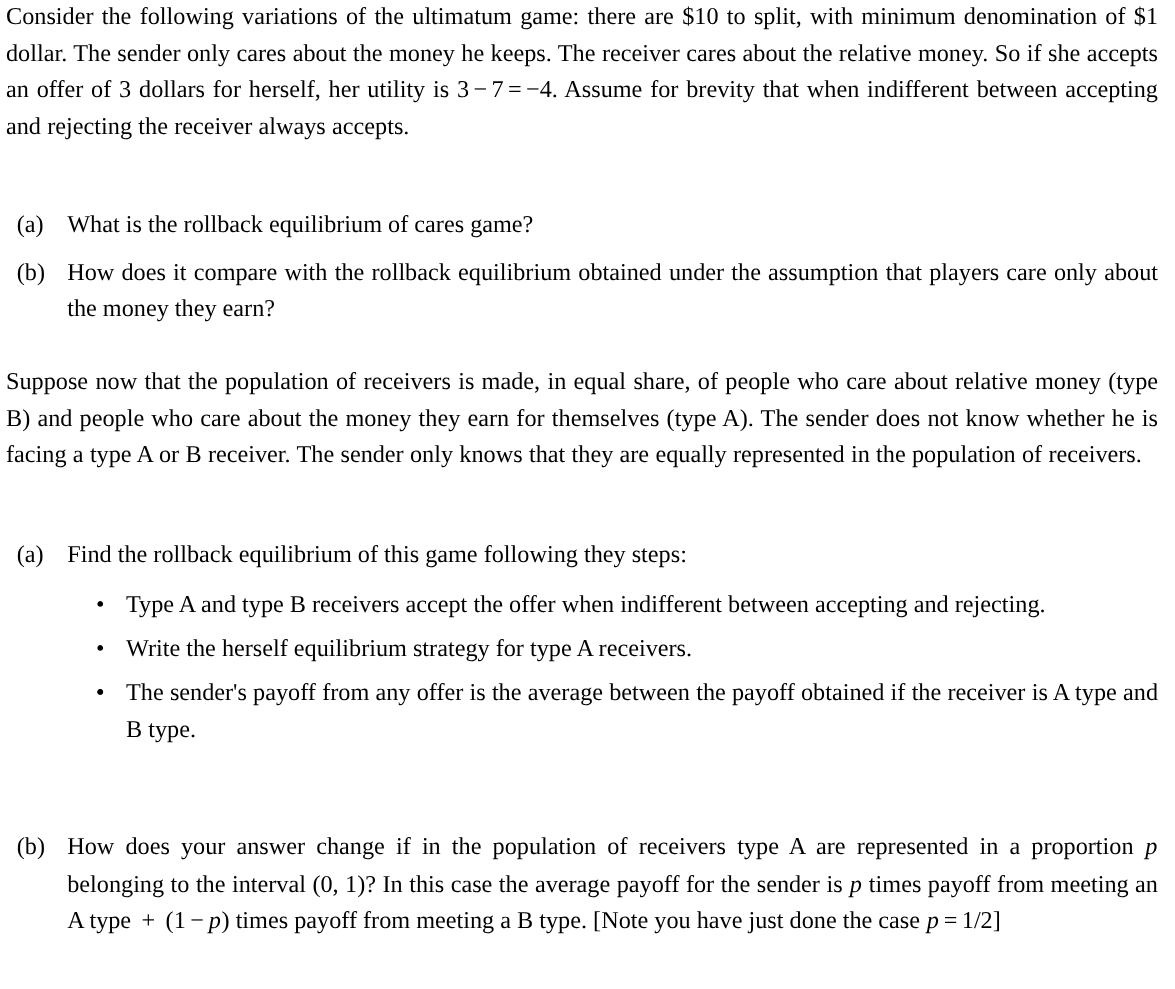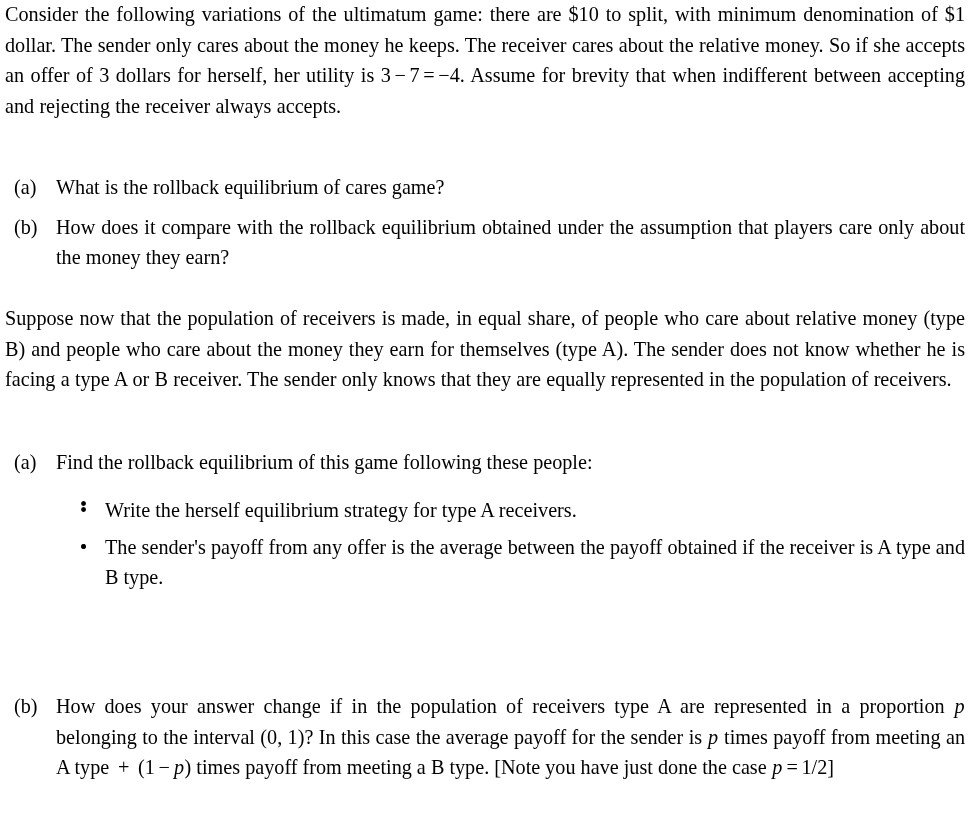--- a/index.html
+++ b/index.html
@@ -125,28 +125,29 @@
 
   </div>
 
   <div class="para" style="top:276px;margin-top:27px;">
     <span>Suppose now that the population of receivers is made, in equal share, of people who care about relative money (type B) and people who care about the money they earn for themselves (type A). The sender does not know whether he is facing a type A or B receiver. The sender only knows that they are equally represented in the population of receivers.</span>
   </div>
 
   <div class="enum-list" style="top:447px;">
     <div class="enum-item">
       <span class="enum-label">(a)</span>
-      <span>Find the rollback equilibrium of this game following these people:</span>
+      <span>Find the rollback equilibrium of this game following they steps:</span>
     </div>
   </div>
 
   <div class="bullet-list" style="top:489px;">
 
     <div class="bullet-item">
       <span class="bullet-dot">•</span>
+      <span>Type A and type B receivers accept the offer when indifferent between accepting and rejecting.</span>
     </div>
 
     <div class="bullet-item" style="margin-top:6px;">
       <span class="bullet-dot">•</span>
       <span>Write the herself equilibrium strategy for type A receivers.</span>
     </div>
 
     <div class="bullet-item" style="margin-top:6px;">
       <span class="bullet-dot">•</span>
     </div>

